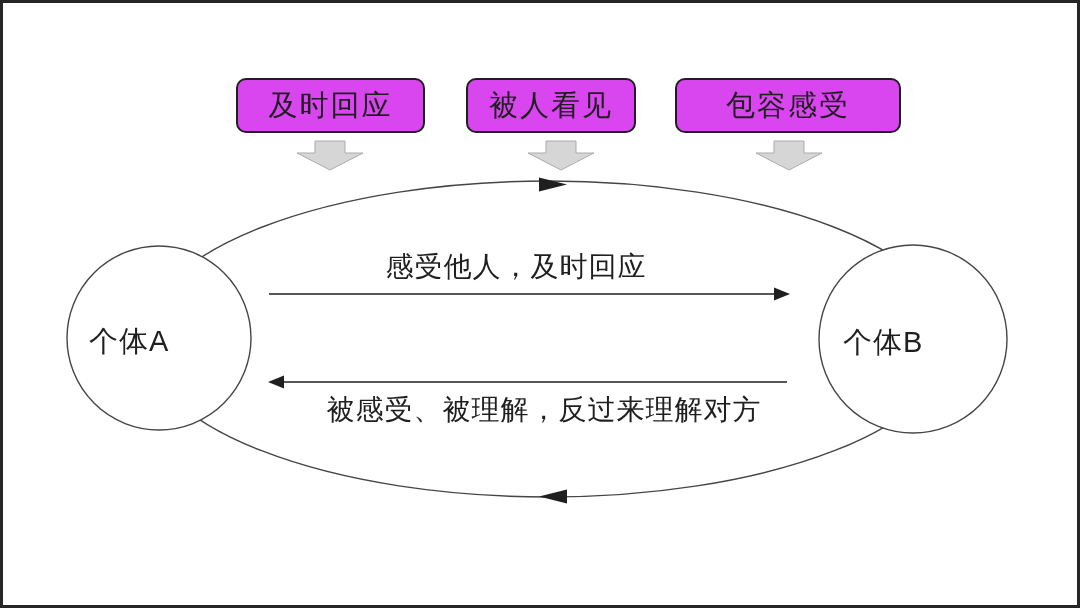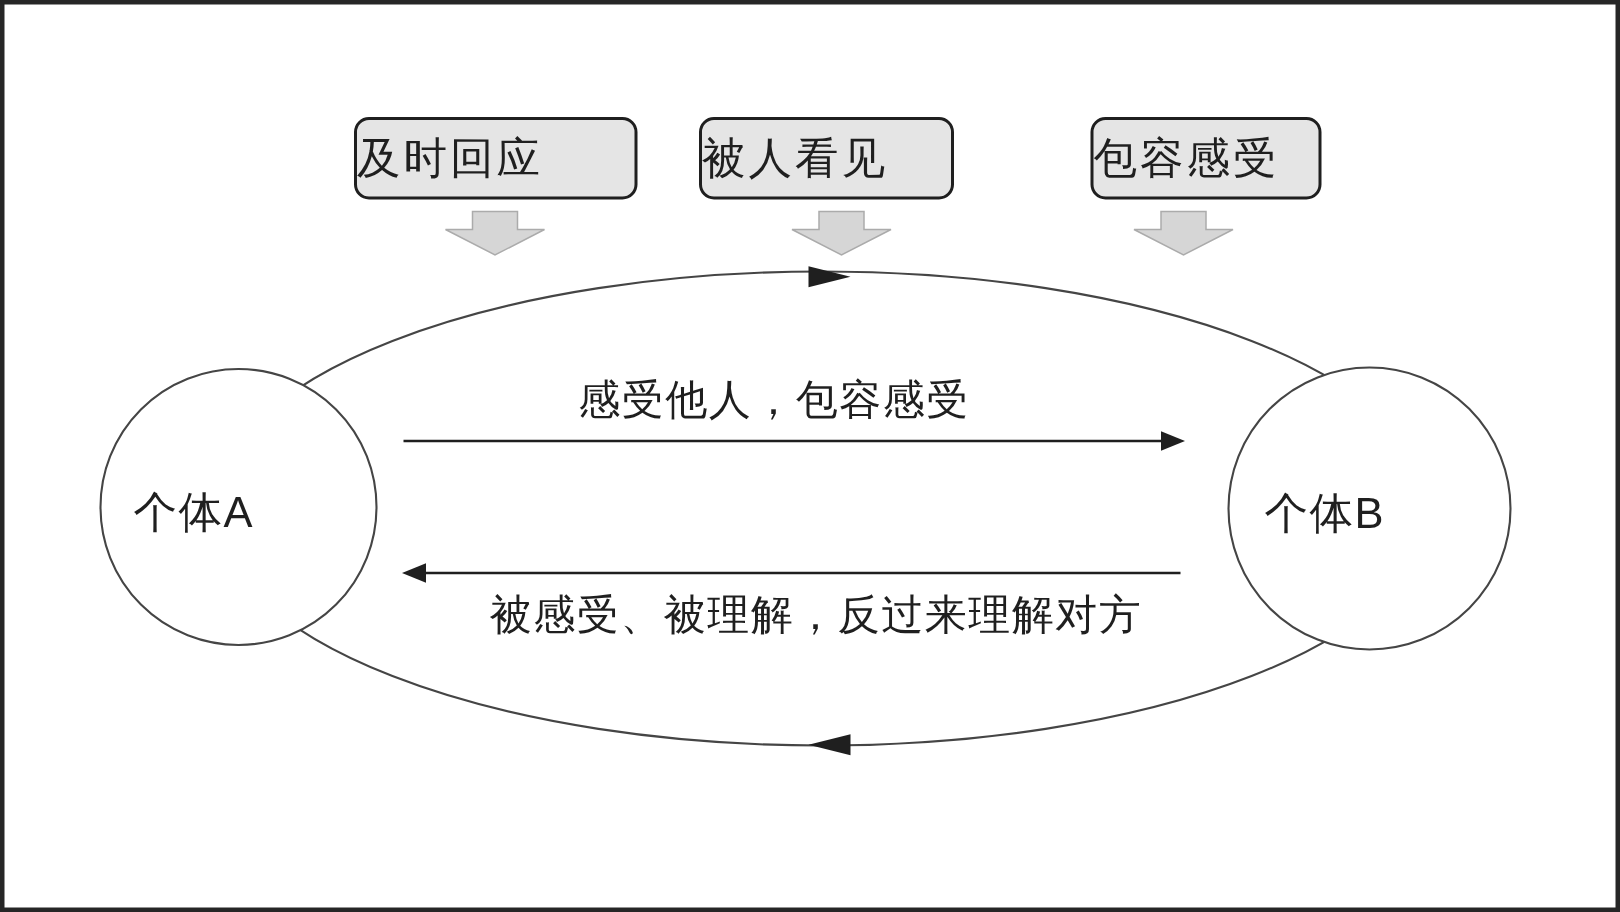--- a/index.html
+++ b/index.html
@@ -46,31 +46,31 @@
     stroke: #ababab;
     stroke-width: 1;
   }
   .top-box {
     position: absolute;
     top: 75px;
     height: 55px;
     box-sizing: border-box;
     border: 2px solid #1f1f1f;
     border-radius: 10px;
-    background: #e5e5e5;
+    background: #d946ef;
     display: flex;
     align-items: center;
-    justify-content: flex-start;
+    justify-content: center;
     font-size: 29px;
     letter-spacing: 2px;
     color: #1f1f1f;
   }
   .box-1 { left: 233px; width: 189px; }
   .box-2 { left: 463px; width: 170px; }
-  .box-3 { left: 724px; width: 154px; }
+  .box-3 { left: 672px; width: 226px; }
   .relation-label {
     position: absolute;
     width: 520px;
     height: 34px;
     text-align: center;
     font-size: 28px;
     color: #1f1f1f;
     letter-spacing: 1px;
     white-space: nowrap;
   }
@@ -116,19 +116,19 @@
   <div class="top-box box-1">
     <span>及时回应</span>
   </div>
   <div class="top-box box-2">
     <span>被人看见</span>
   </div>
   <div class="top-box box-3">
     <span>包容感受</span>
   </div>
 
-  <div class="relation-label label-forward">感受他人，包容感受</div>
+  <div class="relation-label label-forward">感受他人，及时回应</div>
   <div class="relation-label label-backward">被感受、被理解，反过来理解对方</div>
 
   <div class="node-label label-node-a">个体A</div>
   <div class="node-label label-node-b">个体B</div>
 
 </div>
 
 </body></html>

